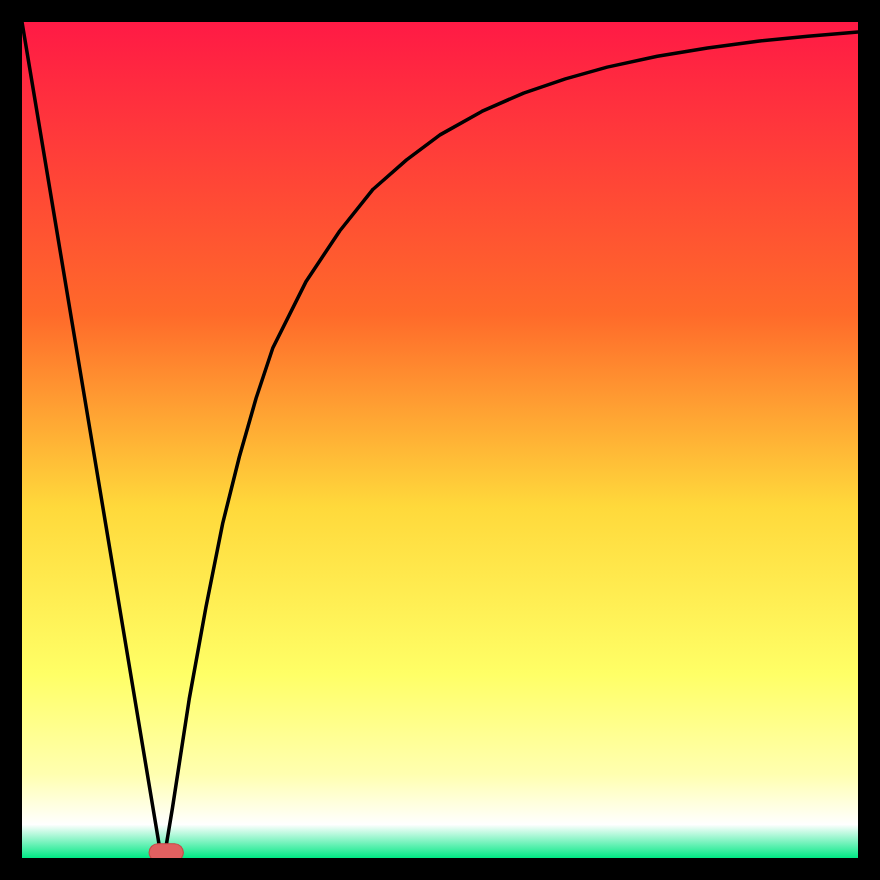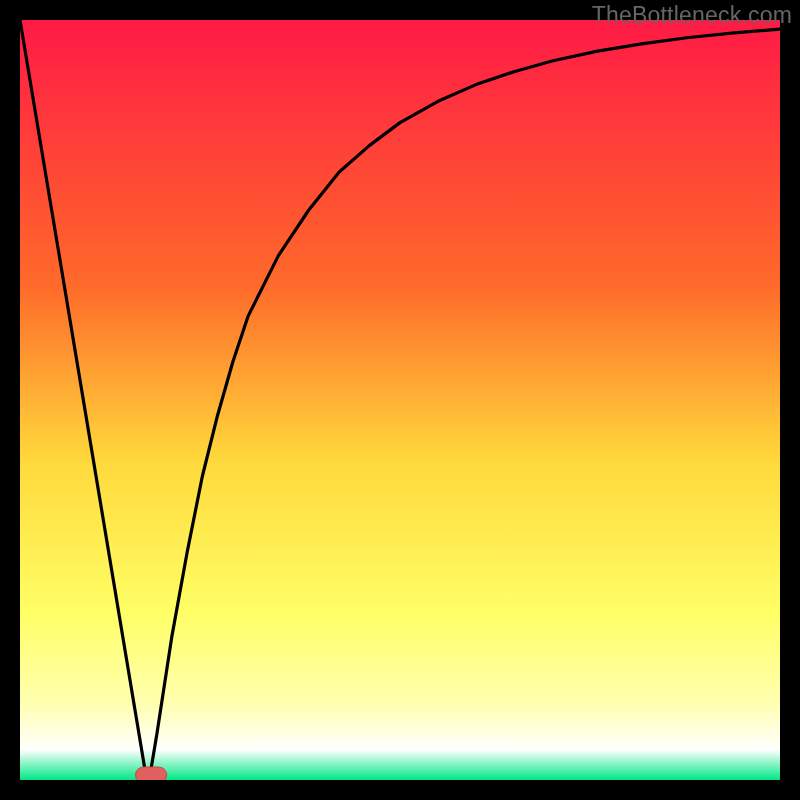--- a/index.html
+++ b/index.html
@@ -37,21 +37,20 @@
   }
   svg {
     display: block;
   }
 </style>
 </head>
 <body>
 
 <div class="frame">
 
-  <div class="watermark">TheBottleneck.com</div>
 
   <div class="plot-area">
     <svg id="chart-svg" width="760" height="760" viewBox="0 0 760 760">
       <defs>
         <linearGradient id="bg-grad" x1="0" y1="0" x2="0" y2="1">
           <stop id="g0" offset="0%" stop-color="#ff1a45"></stop>
           <stop id="g1" offset="35%" stop-color="#ff6a2a"></stop>
           <stop id="g2" offset="58%" stop-color="#ffd93b"></stop>
           <stop id="g3" offset="78%" stop-color="#ffff66"></stop>
           <stop id="g4" offset="90%" stop-color="#ffffb0"></stop>

